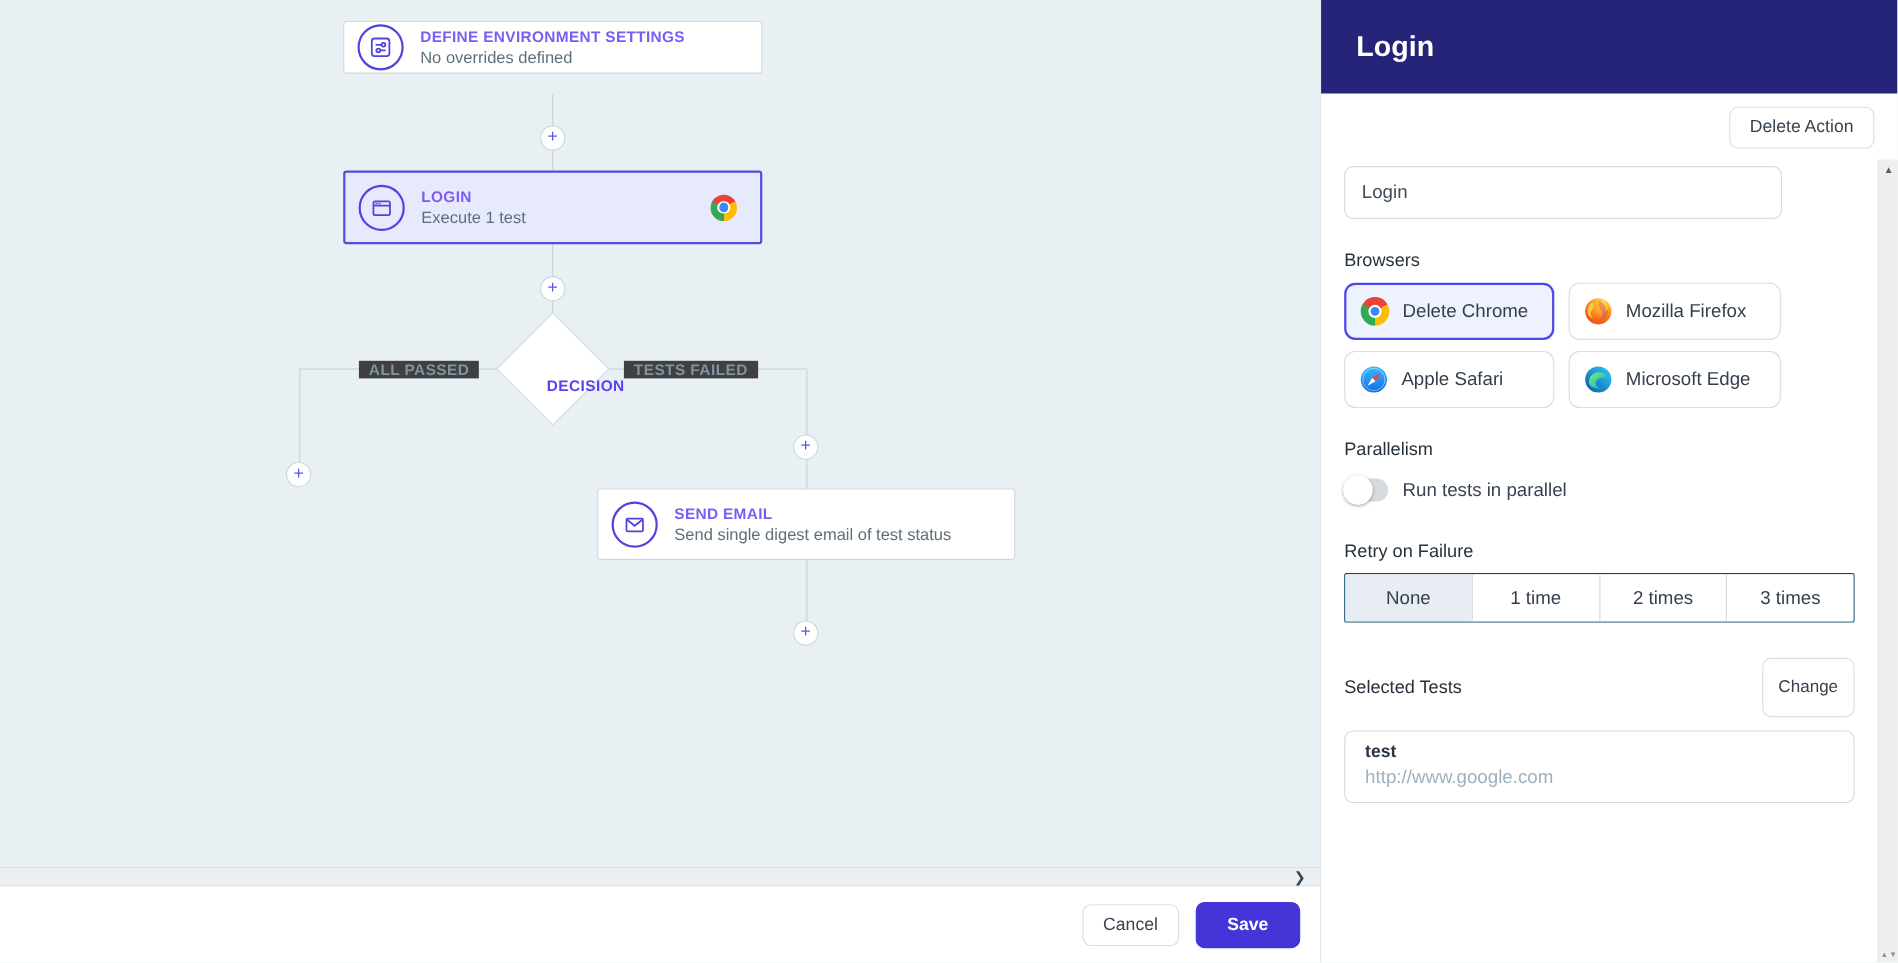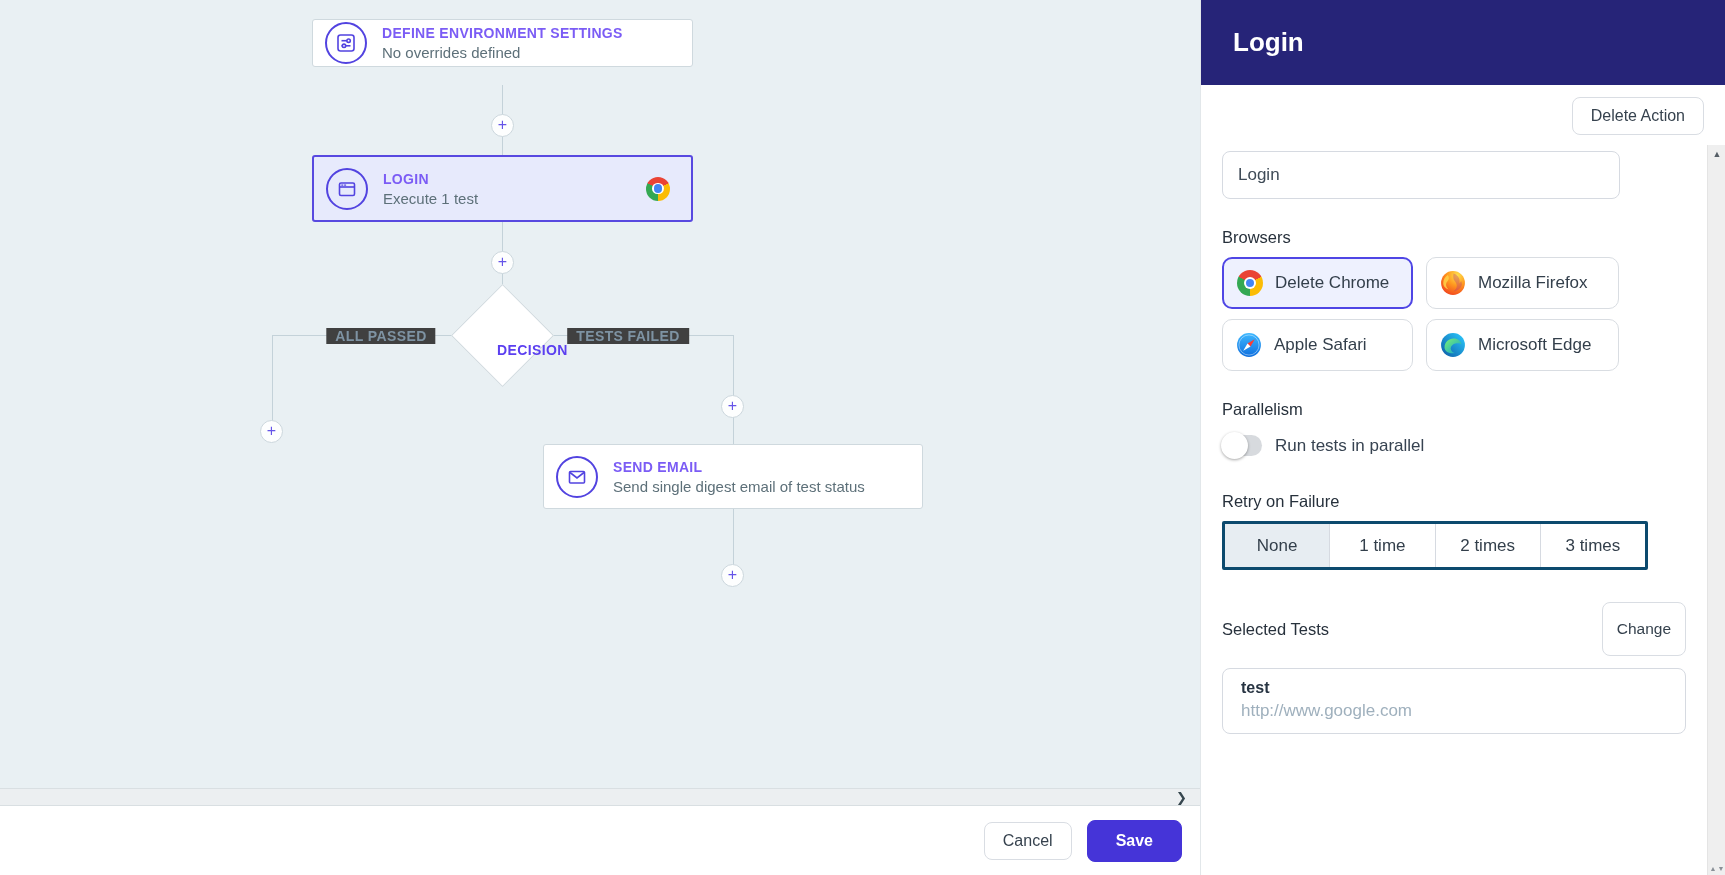--- a/index.html
+++ b/index.html
@@ -109,21 +109,21 @@
   .toggle-row { display:flex; align-items:center; gap:13px; margin-top:16px; }
   .toggle {
     position:relative; width:40px; height:21px; background:#d7dade; border-radius:11px; cursor:pointer; flex:none;
   }
   .toggle-knob {
     position:absolute; left:-1px; top:-3px; width:27px; height:27px; background:#fff; border-radius:50%;
     box-shadow:0 1px 3px rgba(0,0,0,.35);
   }
   .toggle-label { font-size:17px; color:#374351; }
 
-  .segmented { display:flex; width:426px; border:3px solid #0c4a6e; border-radius:2px; overflow:hidden; }
+  .segmented { display:flex; width:464px; border:1px solid #0c4a6e; border-radius:2px; overflow:hidden; }
   .segment {
     flex:1; height:43px; background:#fff; border:none; border-left:1px solid #d6dae1;
     font-family:inherit; font-size:17px; color:#333f4b; cursor:pointer;
   }
   .segment:first-child { border-left:none; }
   .segment.selected { background:#e7edf2; }
 
   .tests-header { display:flex; align-items:center; justify-content:space-between; width:464px; margin-bottom:12px; }
   .tests-header .field-label { margin-bottom:0; }
   .test-card { width:464px; border:1px solid #d6dae1; border-radius:8px; padding:10px 18px 12px; }

